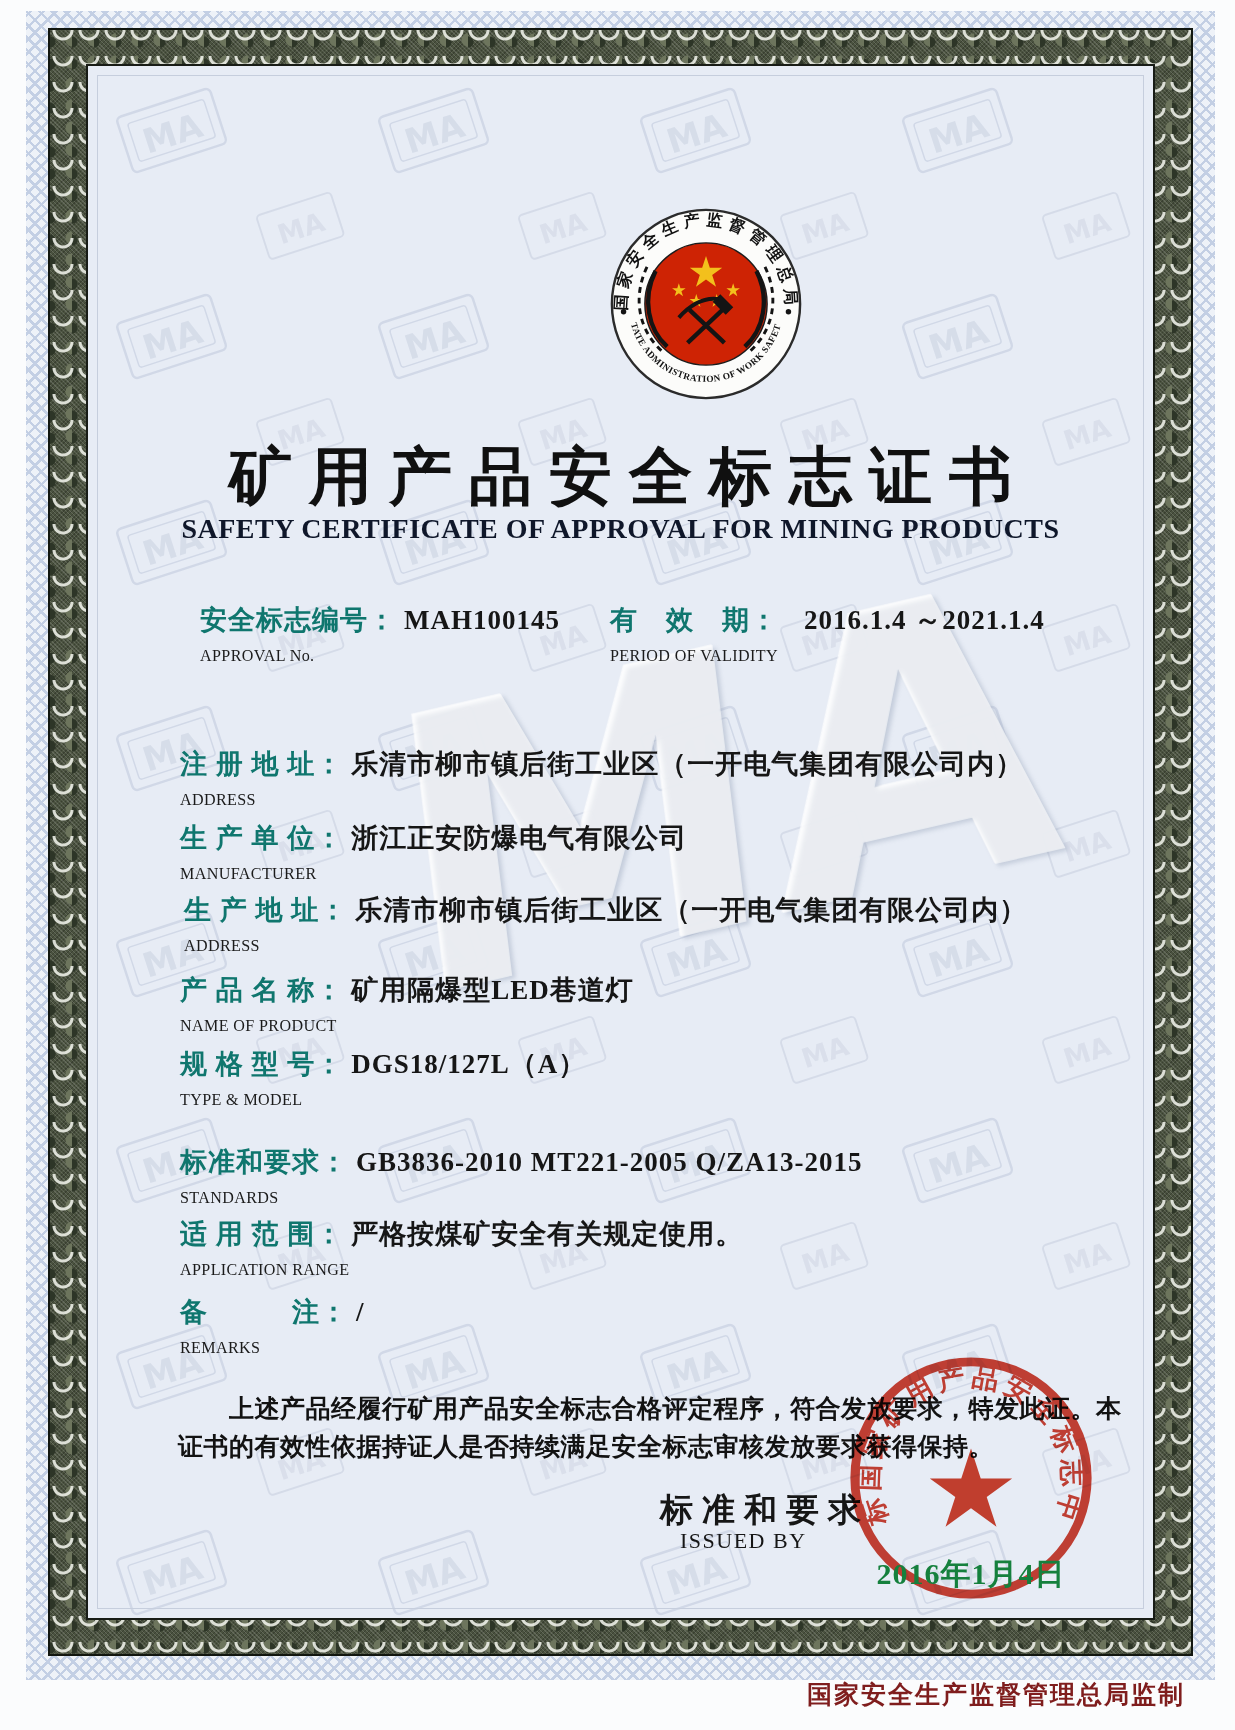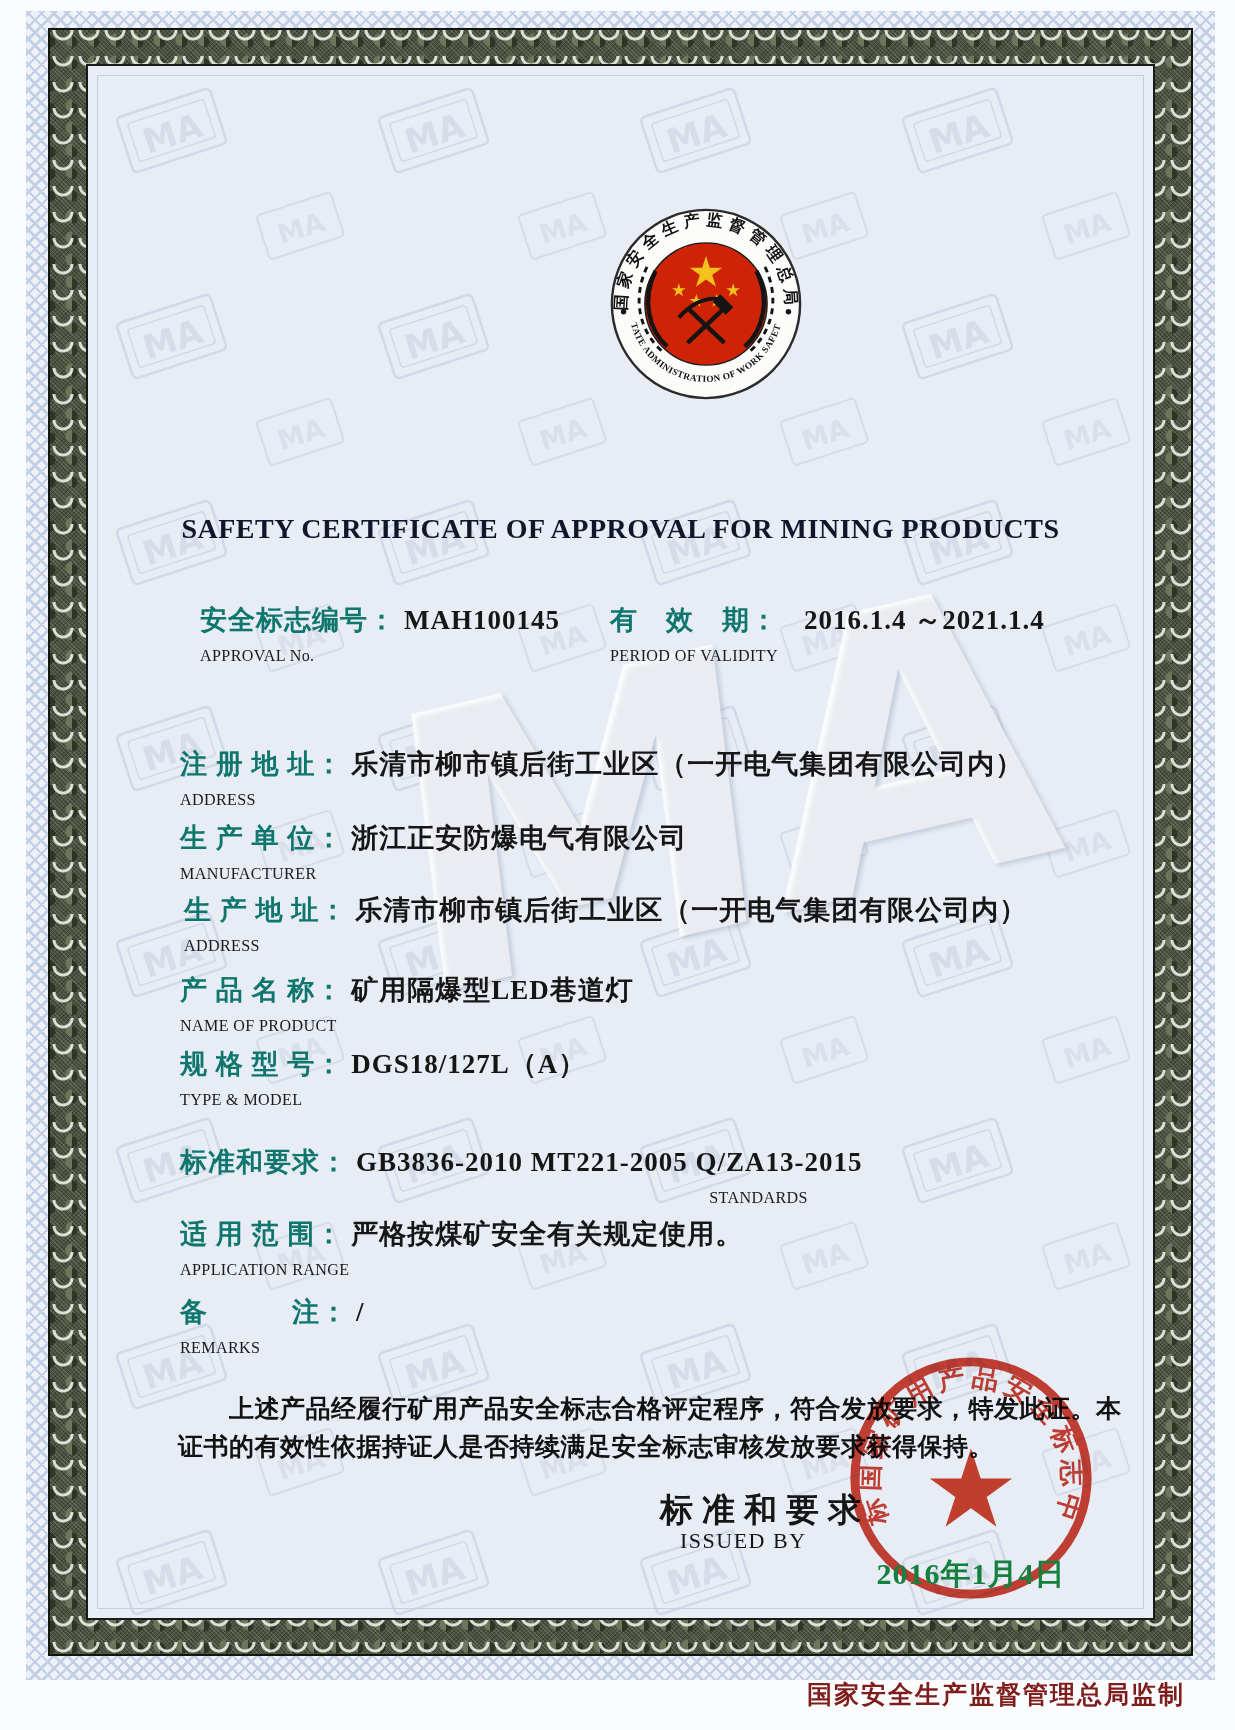--- a/index.html
+++ b/index.html
@@ -131,20 +131,21 @@
       <circle cx="-85" cy="8" r="2.8" fill="#141414"></circle>
       <circle cx="85" cy="8" r="2.8" fill="#141414"></circle>
       <text font-family="Liberation Serif, DejaVu Serif, serif" font-size="16.5" font-weight="bold" fill="#111" letter-spacing="6">
         <textPath href="#arcTop" startOffset="50%" text-anchor="middle">国家安全生产监督管理总局</textPath>
       </text>
       <text font-family="Liberation Serif, DejaVu Serif, serif" font-size="9.6" font-weight="bold" fill="#111" letter-spacing="0.4">
         <textPath href="#arcBot" startOffset="50%" text-anchor="middle">STATE ADMINISTRATION OF WORK SAFETY</textPath>
       </text>
     </svg>
 
+    <div class="title">矿用产品安全标志证书</div>
     <div class="subtitle">SAFETY CERTIFICATE OF APPROVAL FOR MINING PRODUCTS</div>
 
     <div class="row" style="left:112px;top:536px;">
       <span class="cn">安全标志编号：</span><span class="val">MAH100145</span>
       <div class="en">APPROVAL No.</div>
     </div>
     <div class="row" style="left:522px;top:536px;">
       <span class="cn">有　效　期：</span><span class="val" style="padding-left:26px;margin-top:19px;">2016.1.4 ～2021.1.4</span>
       <div class="en">PERIOD OF VALIDITY</div>
     </div>
@@ -162,21 +163,21 @@
       <div class="en">ADDRESS</div>
     </div>
     <div class="row" style="left:92px;top:906px;">
       <span class="cn">产 品 名 称：</span><span class="val">矿用隔爆型LED巷道灯</span>
       <div class="en">NAME OF PRODUCT</div>
     </div>
     <div class="row" style="left:92px;top:980px;">
       <span class="cn">规 格 型 号：</span><span class="val">DGS18/127L（A）</span>
       <div class="en">TYPE &amp; MODEL</div>
     </div>
-    <div class="row" style="left:92px;top:1078px;text-align:right;">
+    <div class="row" style="left:92px;top:1078px;">
       <span class="cn">标准和要求：</span><span class="val">GB3836-2010 MT221-2005 Q/ZA13-2015</span>
       <div class="en">STANDARDS</div>
     </div>
     <div class="row" style="left:92px;top:1228px;">
       <span class="cn">备　　　注：</span><span class="val">/</span>
       <div class="en">REMARKS</div>
     </div>
     <div class="row" style="left:92px;top:1150px;">
       <span class="cn">适 用 范 围：</span><span class="val">严格按煤矿安全有关规定使用。</span>
       <div class="en">APPLICATION RANGE</div>

